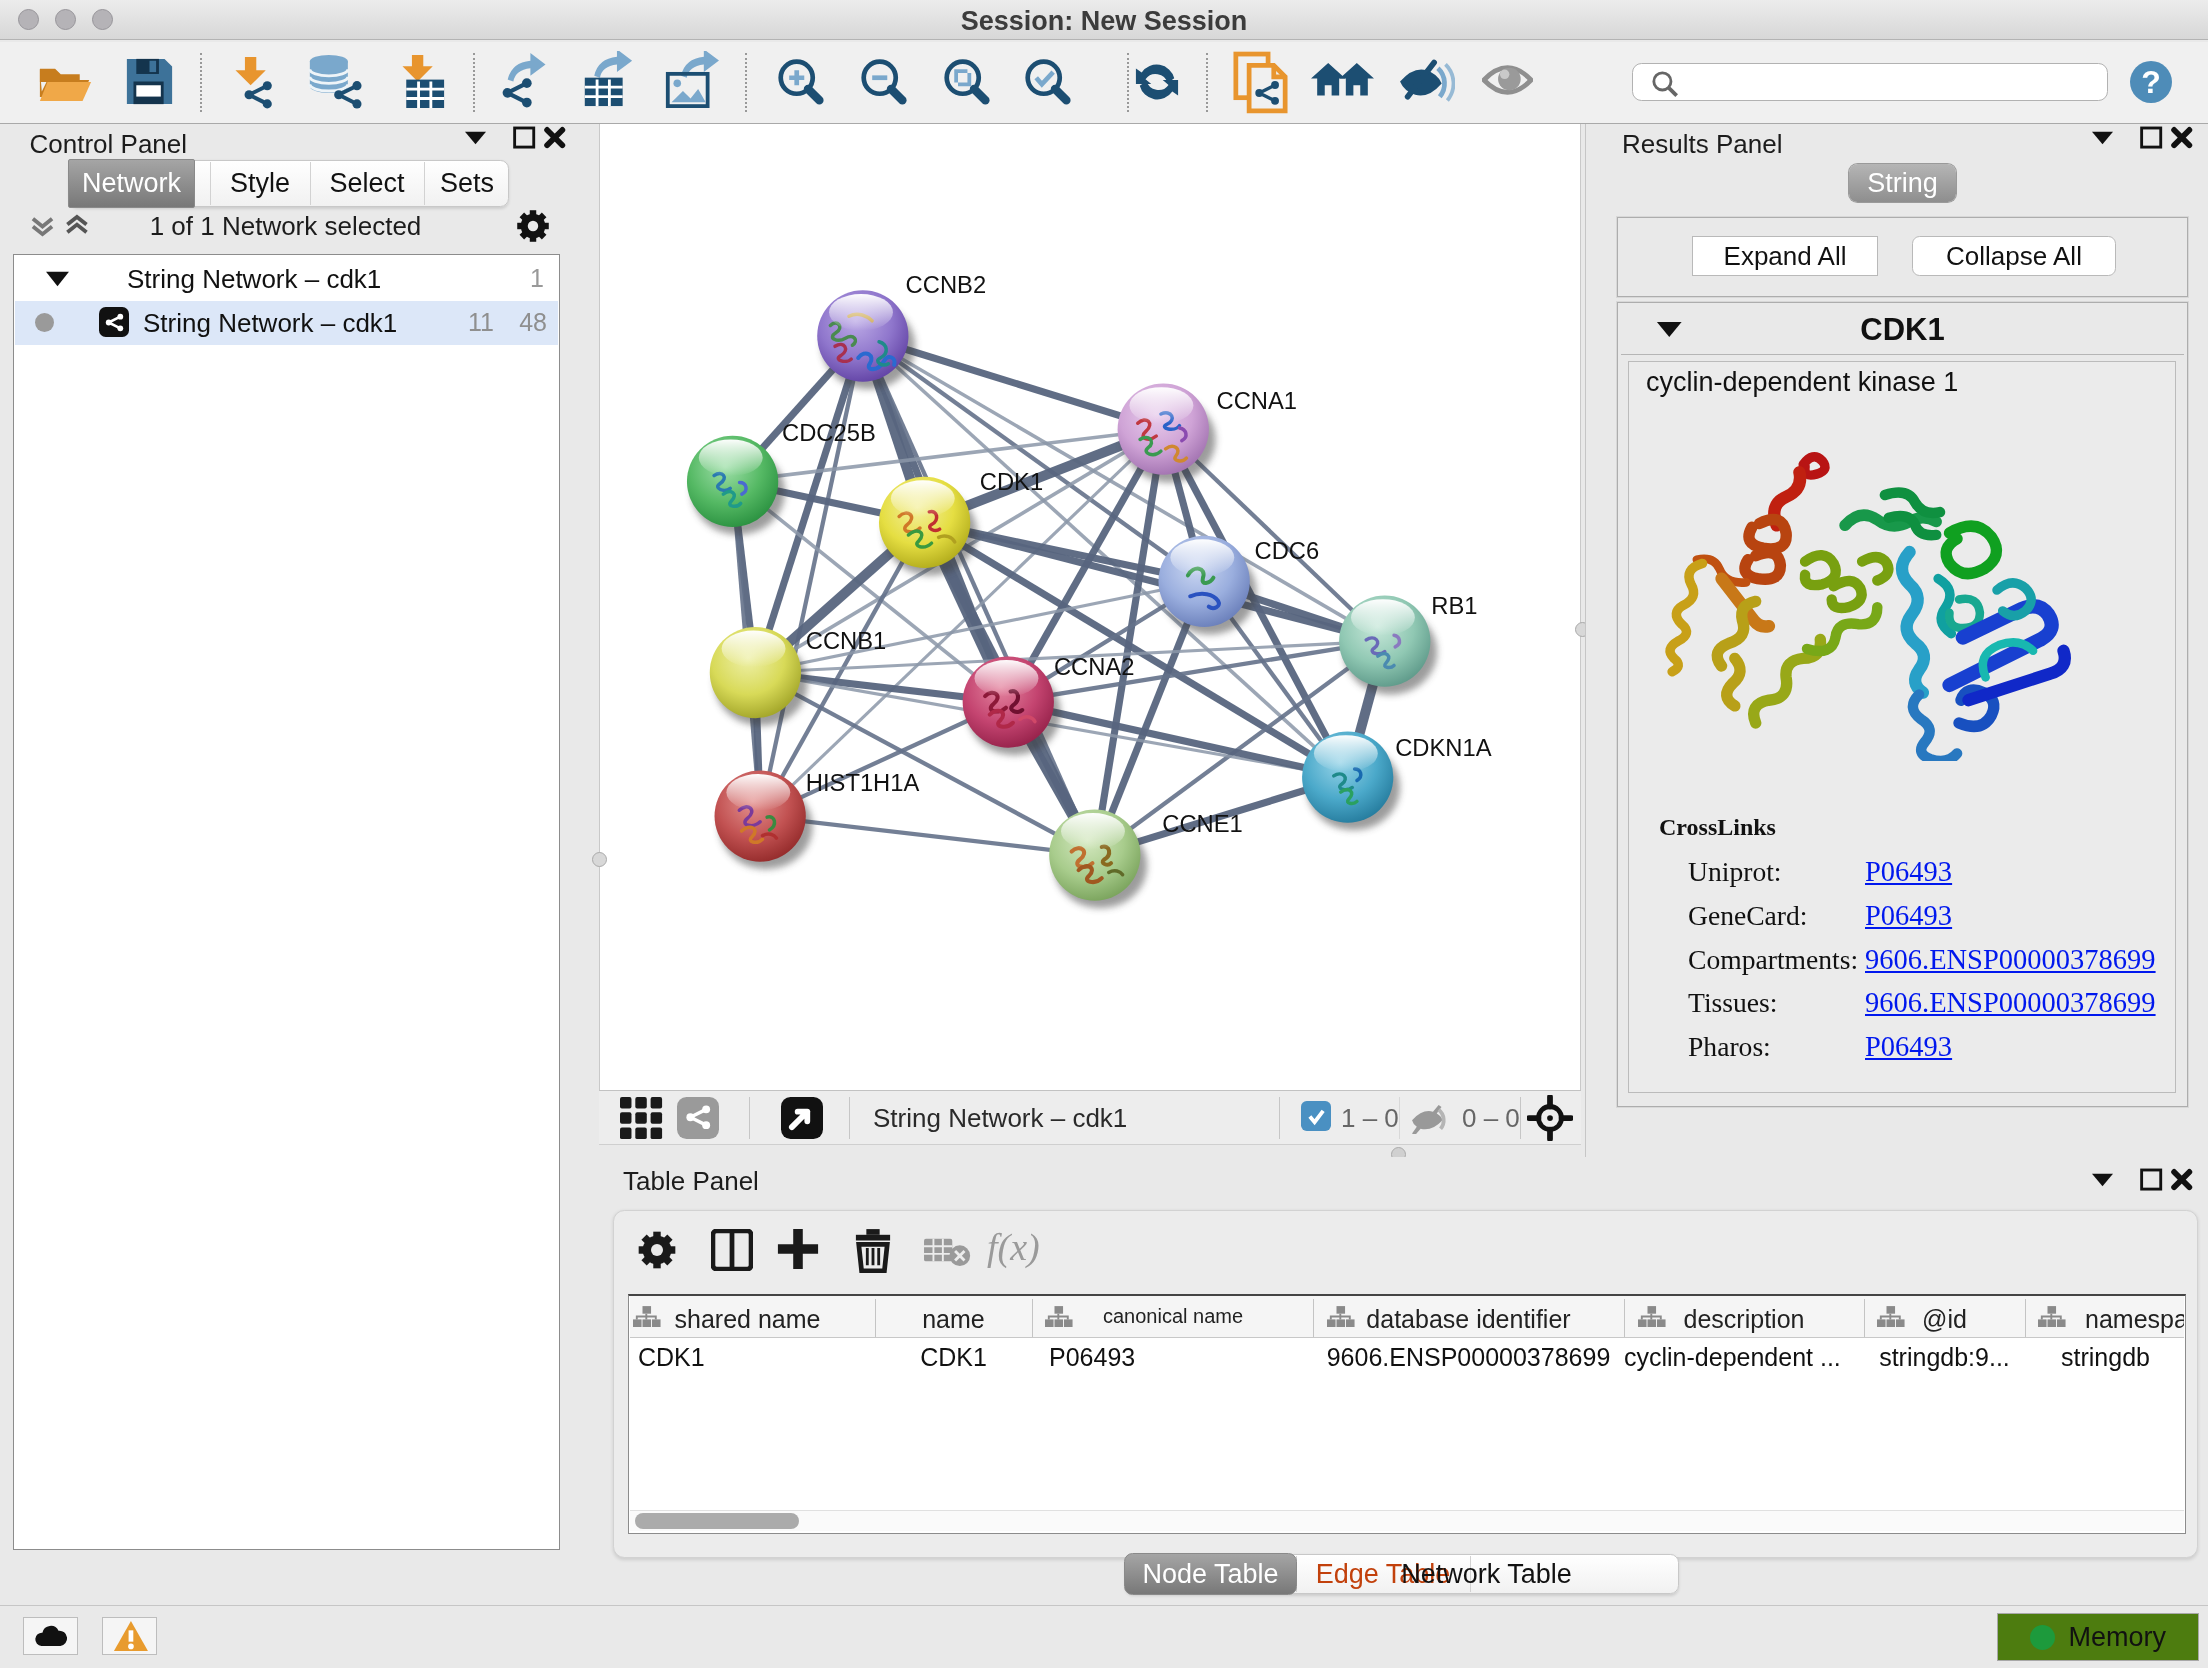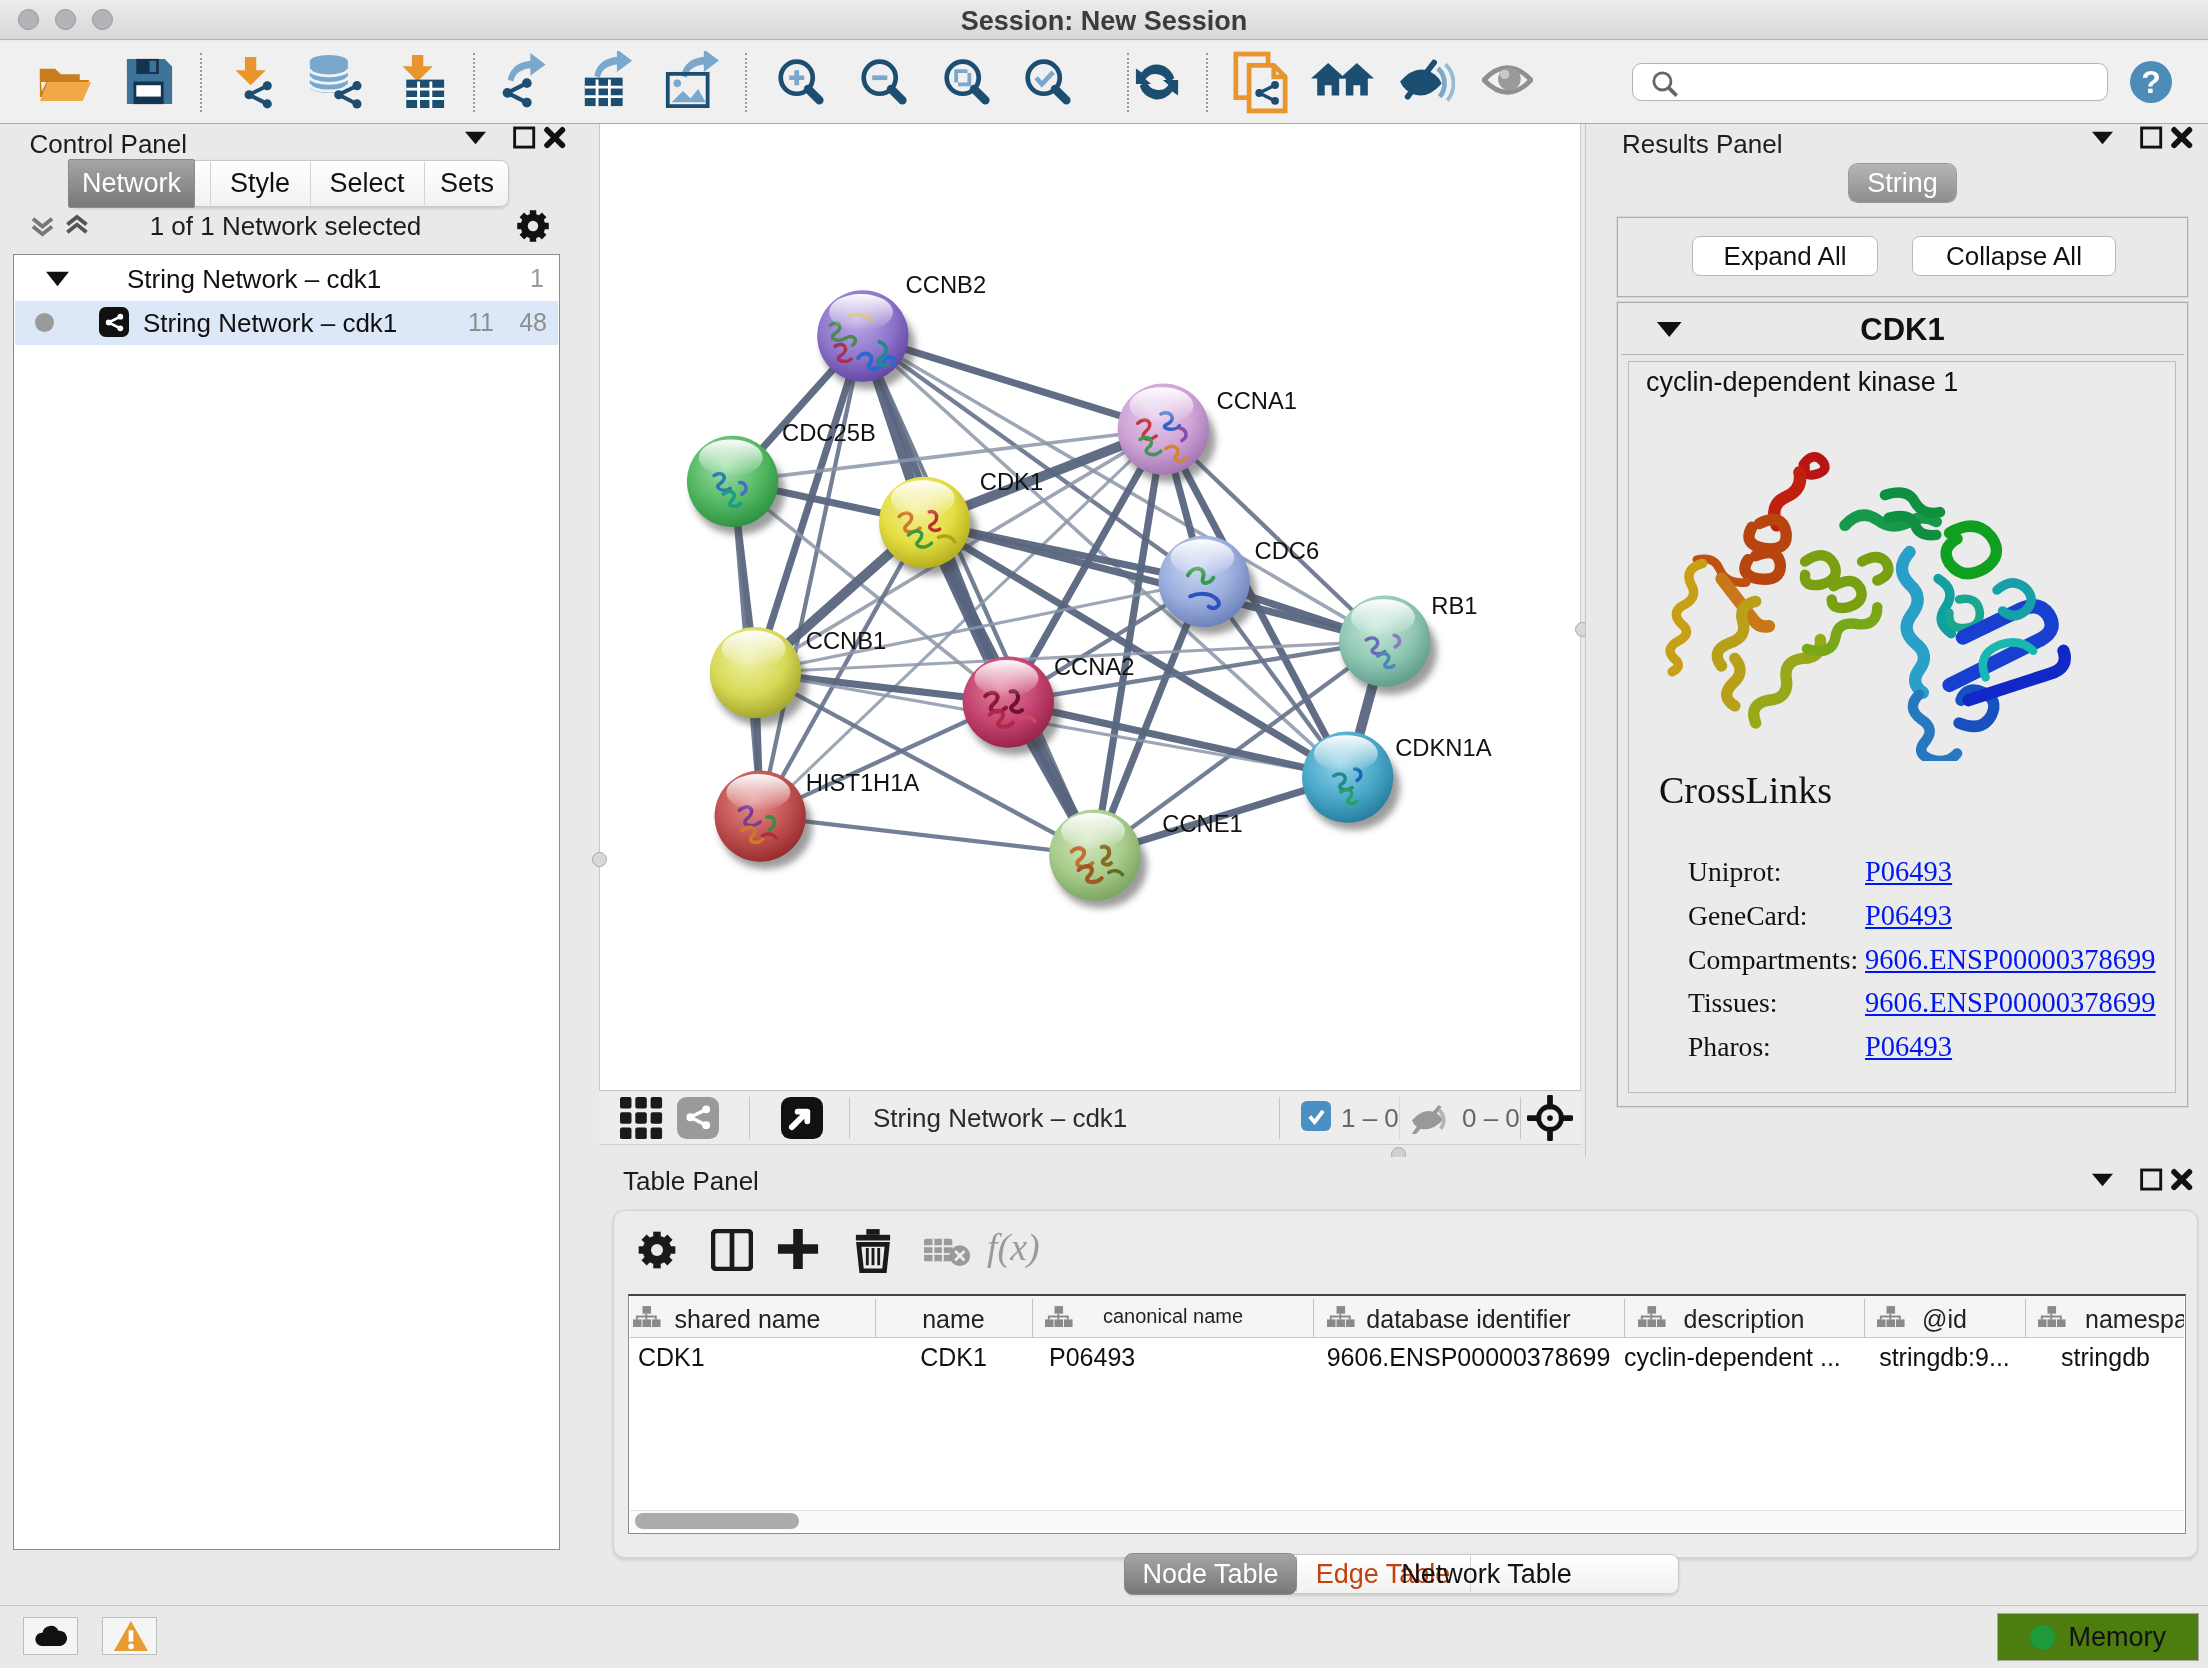--- a/index.html
+++ b/index.html
@@ -473,21 +473,21 @@
 <div class="abs" style="left:1622px;top:129px;font-size:26px;color:#1c1c1c">Results Panel</div>
 <svg class="abs" style="left:2092px;top:126px" width="105" height="25" viewBox="0 0 110 26">
  <path d="M0 6 l22 0 -11 13 z" fill="#111"></path>
  <rect x="52" y="2" width="20" height="20" fill="none" stroke="#111" stroke-width="3"></rect>
  <path d="M86 4 l16 16 M102 4 l-16 16" stroke="#111" stroke-width="6" stroke-linecap="round"></path>
 </svg>
 <div class="abs" style="left:1849px;top:164px;width:107px;height:38px;border-radius:8.6px;
 background:linear-gradient(#b5b5b5,#8e8e8e);color:#fff;font-size:27px;display:flex;align-items:center;justify-content:center;
 box-shadow:0 0 0 1px #9a9a9a">String</div>
 <div class="abs" style="left:1617px;top:217px;width:571px;height:80px;border:1.9px solid #adadad;outline:1.9px solid #d8d8d8"></div>
-<div class="abs" style="left:1692px;top:236px;width:186px;height:40px;background:#fff;border:1.9px solid #b9b9b9;border-radius:8px;font-size:26px;display:flex;align-items:center;justify-content:center;color:#111">Expand All</div>
+<div class="abs" style="left:1692px;top:236px;width:186px;height:40px;background:#fff;border:1.9px solid #b9b9b9;border-radius:0;font-size:26px;display:flex;align-items:center;justify-content:center;color:#111">Expand All</div>
 <div class="abs" style="left:1912px;top:236px;width:204px;height:40px;background:#fff;border:1.9px solid #b9b9b9;border-radius:7.6px;font-size:26px;display:flex;align-items:center;justify-content:center;color:#111">Collapse All</div>
 <div class="abs" style="left:1617px;top:302px;width:571px;height:805px;border:1.9px solid #adadad;outline:1.9px solid #d8d8d8;background:#e9e9e9"></div>
 <svg class="abs" style="left:1655px;top:318px" width="28.5" height="23" viewBox="0 0 30 24">
     <path d="M2 4 l26 0 -13 16 z" fill="#111"></path>
   </svg>
 <div class="abs" style="left:1617px;top:312px;width:571px;text-align:center;font-size:31px;font-weight:700;color:#111">CDK1</div>
 <div class="abs" style="left:1621px;top:354px;width:563px;height:0;border-top:1.9px solid #b5b5b5"></div>
 <div class="abs" style="left:1628px;top:361px;width:548px;height:732px;border:1.9px solid #bbb;background:#ebebeb"></div>
 <div class="abs" style="left:1646px;top:367px;font-size:27px;color:#111">cyclin-dependent kinase 1</div>
 <svg class="abs" style="left:1664px;top:438px" width="533" height="323" viewBox="0 0 560 340">
@@ -509,21 +509,21 @@
 <path d="M310 170 q20 -4 22 14 q0 16 -18 16 q-16 0 -14 -16" stroke="#18a890" stroke-width="9"></path>
 <path d="M258 120 q-16 18 0 34 q16 14 2 32 q-12 16 4 30 q16 12 4 28 q-10 14 4 24" stroke="#28a0c8" stroke-width="13"></path>
 <path d="M268 270 q-14 14 2 26 q16 10 4 24 q-10 12 6 18 q18 6 28 -6" stroke="#2878c0" stroke-width="11"></path>
 <path d="M310 300 q24 10 34 -8 q8 -16 -8 -24 q-18 -8 -24 8" stroke="#1850c0" stroke-width="12"></path>
 <path d="M300 260 l96 -48 M396 212 q18 -10 8 -26 q-10 -14 -28 -6 l-62 30" stroke="#1840d0" stroke-width="15"></path>
 <path d="M320 276 l86 -28 q20 -6 14 -24" stroke="#1028c8" stroke-width="13"></path>
 <path d="M338 252 q-10 -24 14 -34 q22 -8 36 6" stroke="#18b8b0" stroke-width="9"></path>
 <path d="M350 160 q16 -14 30 -2 q12 12 0 24 q-12 10 -24 0" stroke="#18a0a8" stroke-width="10"></path>
 </g>
   </svg>
-<div class="abs ser" style="left:1659px;top:768px;font-size:38px;font-weight:400;color:#111">CrossLinks</div>
+<div class="abs ser" style="left:1659px;top:814px;font-size:24px;font-weight:700;color:#111">CrossLinks</div>
 <div class="abs ser" style="left:1688px;top:856px;font-size:27.6px;color:#111">Uniprot:</div>
 <div class="abs ser" style="left:1865px;top:856px;font-size:28.5px;color:#0018ee;text-decoration:underline">P06493</div>
 <div class="abs ser" style="left:1688px;top:900px;font-size:27.6px;color:#111">GeneCard:</div>
 <div class="abs ser" style="left:1865px;top:900px;font-size:28.5px;color:#0018ee;text-decoration:underline">P06493</div>
 <div class="abs ser" style="left:1688px;top:944px;font-size:27.6px;color:#111">Compartments:</div>
 <div class="abs ser" style="left:1865px;top:944px;font-size:28.5px;color:#0018ee;text-decoration:underline">9606.ENSP00000378699</div>
 <div class="abs ser" style="left:1688px;top:987px;font-size:27.6px;color:#111">Tissues:</div>
 <div class="abs ser" style="left:1865px;top:987px;font-size:28.5px;color:#0018ee;text-decoration:underline">9606.ENSP00000378699</div>
 <div class="abs ser" style="left:1688px;top:1031px;font-size:27.6px;color:#111">Pharos:</div>
 <div class="abs ser" style="left:1865px;top:1031px;font-size:28.5px;color:#0018ee;text-decoration:underline">P06493</div>

